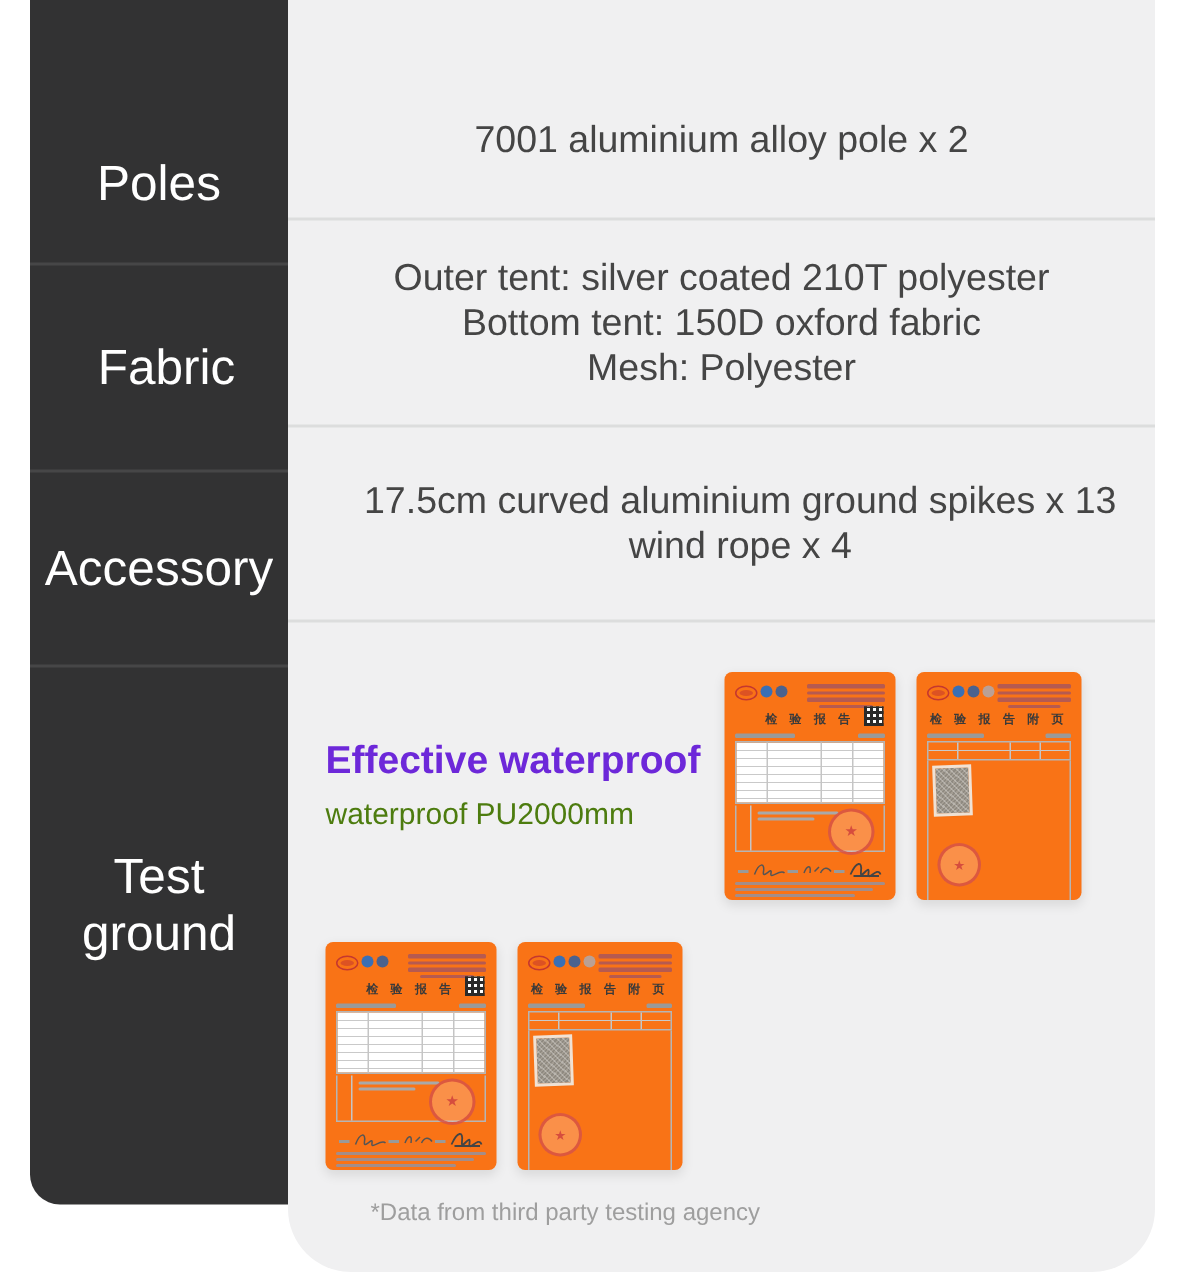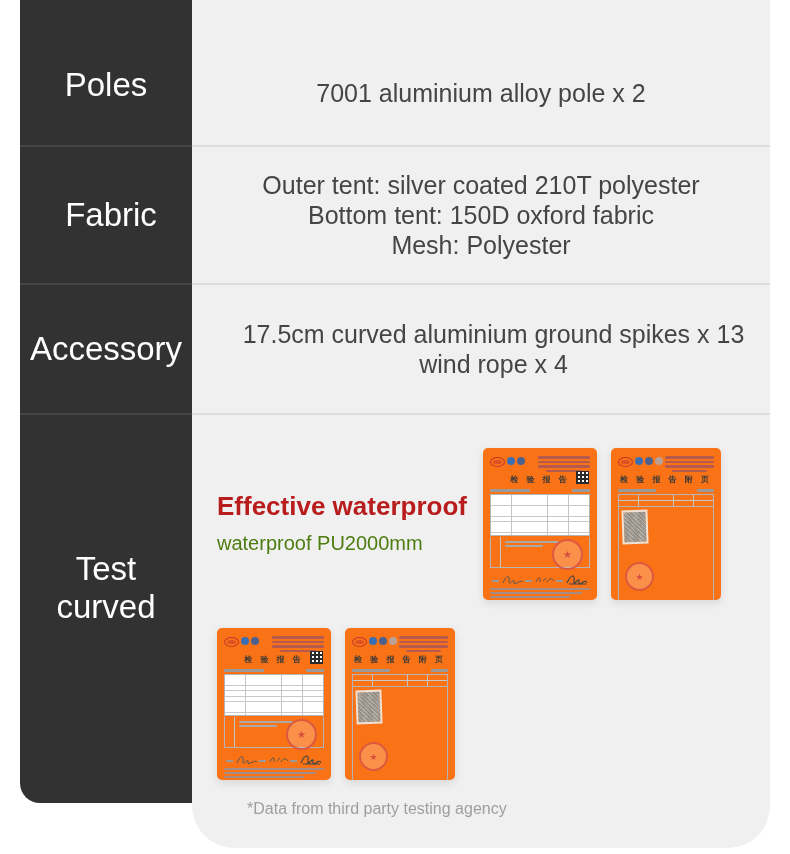--- a/index.html
+++ b/index.html
@@ -4,42 +4,42 @@
 <style>
   html,body{margin:0;padding:0;background:#ffffff;}
   body{font-family:"Liberation Sans",sans-serif;-webkit-font-smoothing:antialiased;}
   .stage{position:relative;width:790px;height:854px;background:#ffffff;overflow:hidden;}
 
   
   .rail{position:absolute;left:20px;top:0;width:172px;height:803px;background:#323233;
         border-radius:0 0 0 20px;display:flex;flex-direction:column;}
   .rail-cell{display:flex;flex-direction:column;align-items:center;justify-content:center;
              color:#ffffff;font-size:33px;line-height:38px;box-sizing:border-box;}
-  .rail-cell.r1{height:145px;padding-top:24px;}
+  .rail-cell.r1{height:130px;padding-top:24px;margin-top:45px;}
   .rail-cell.r2{height:138px;border-top:2px solid rgba(255,255,255,0.10);padding-left:10px;}
   .rail-cell.r3{height:130px;border-top:2px solid rgba(255,255,255,0.10);}
   .rail-cell.r4{flex:1;border-top:2px solid rgba(255,255,255,0.10);padding-bottom:42px;}
 
   
   .panel{position:absolute;left:192px;top:0;width:578px;height:848px;background:#f0f0f1;
          border-radius:0 0 42px 42px;display:flex;flex-direction:column;box-sizing:border-box;}
   .cell{display:flex;flex-direction:column;align-items:center;justify-content:center;
         color:#454545;font-size:25px;line-height:30px;box-sizing:border-box;text-align:center;}
   .cell.c1{height:145px;padding-top:40px;}
   .cell.c2{height:138px;border-top:2px solid #dcdddd;}
   .cell.c3{height:130px;border-top:2px solid #dcdddd;padding-left:25px;}
   .cell.c4{flex:1;border-top:2px solid #dcdddd;align-items:stretch;justify-content:flex-start;
            text-align:left;padding-left:25px;}
 
   
   .tr-section{display:flex;align-items:center;}
   .tr-section.s1{margin-top:33px;}
   .tr-section.s2{margin-top:28px;}
   .tr-text{width:266px;flex:0 0 266px;}
-  .tr-heading{font-size:26px;font-weight:bold;color:#b91c1c;line-height:30px;}
+  .tr-heading{font-size:26px;font-weight:bold;color:#6d28d9;line-height:30px;}
   .tr-sub{font-size:20px;color:#4d7c0f;margin-top:7px;}
   .cards{display:flex;gap:14px;}
   .footnote{margin:14px 0 0 30px;font-size:16px;color:#9e9e9e;}
 
   
   .cert{background:#f97316;border-radius:5px;box-shadow:0 3px 8px rgba(0,0,0,0.10);
         height:152px;box-sizing:border-box;padding:8px 7px;position:relative;overflow:hidden;}
   .cert.a{width:114px;}
   .cert.b{width:110px;}
   .cert-head{display:flex;align-items:flex-start;gap:2px;height:15px;}
@@ -102,21 +102,21 @@
       <span>Poles</span>
     </div>
     <div class="rail-cell r2">
       <span>Fabric</span>
     </div>
     <div class="rail-cell r3">
       <span>Accessory</span>
     </div>
     <div class="rail-cell r4">
       <span>Test</span>
-      <span>curved</span>
+      <span>ground</span>
     </div>
   </div>
 
   <div class="panel">
 
     <div class="cell c1">
       <span>7001 aluminium alloy pole x 2</span>
     </div>
 
     <div class="cell c2">

